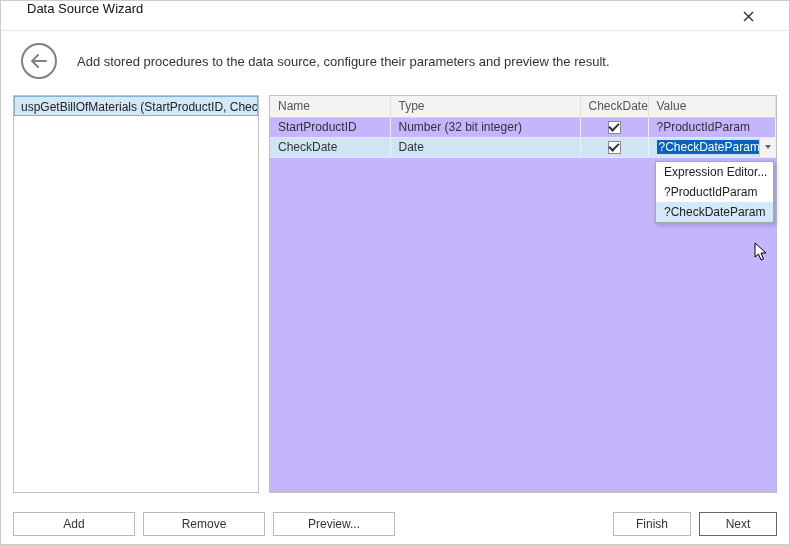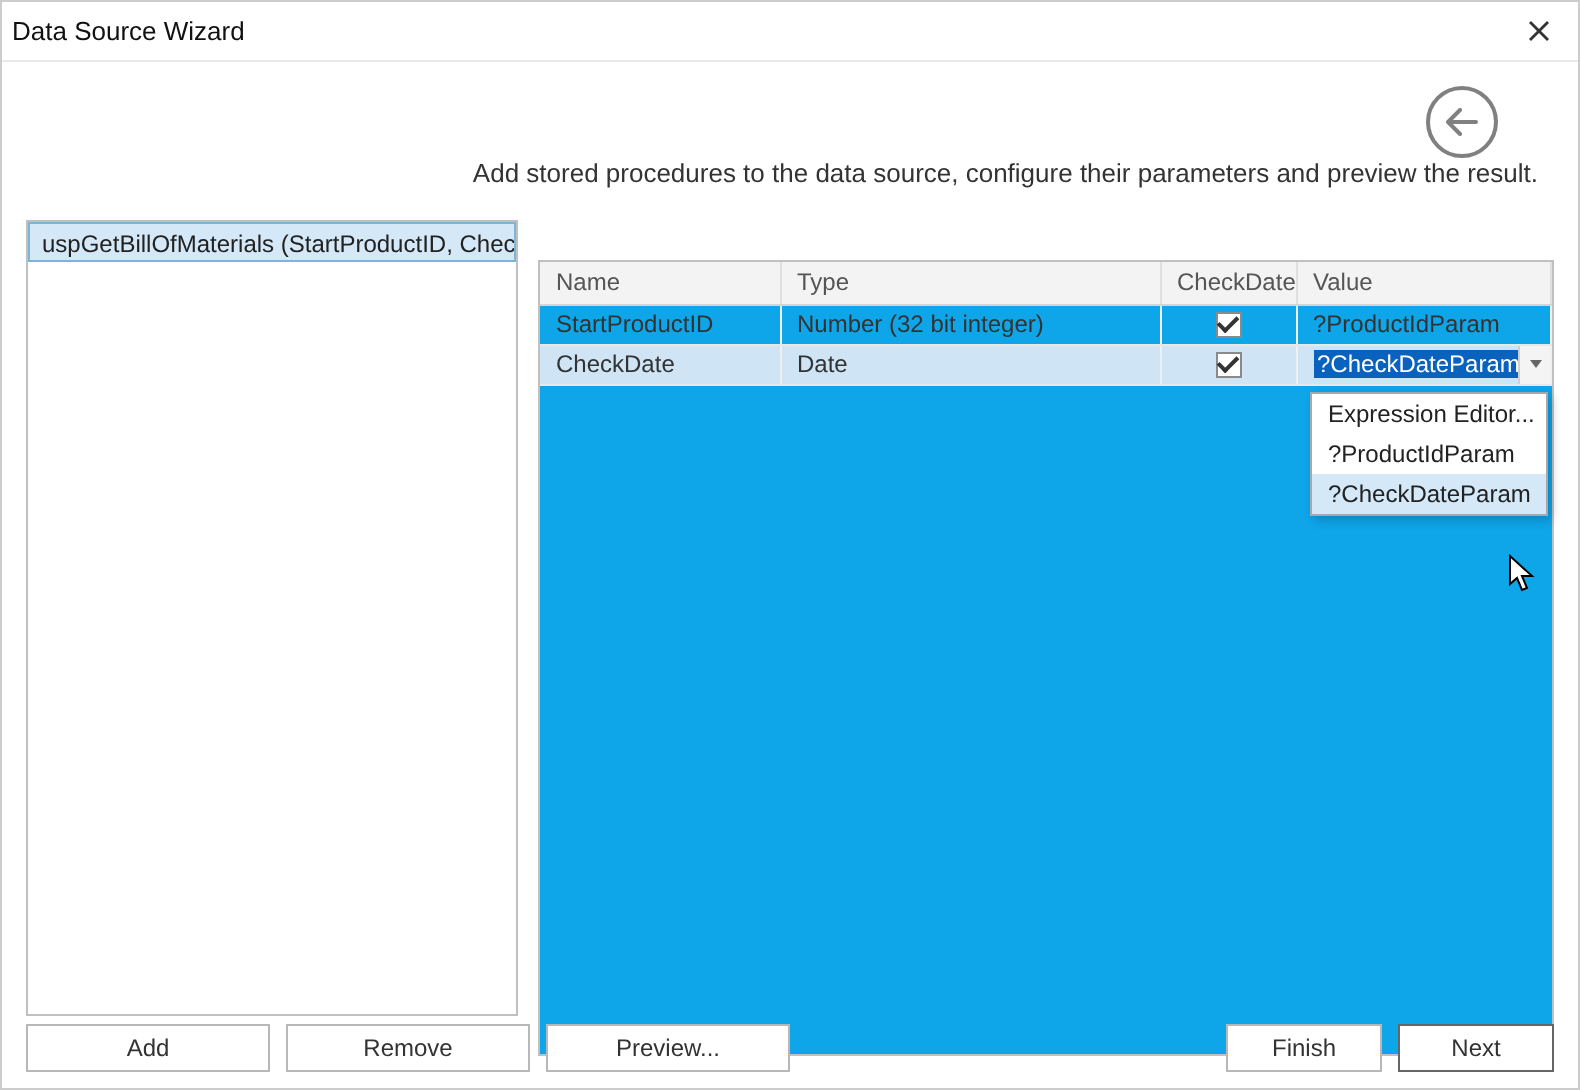--- a/index.html
+++ b/index.html
@@ -11,36 +11,34 @@
     background: #fff;
     width: 790px;
     height: 545px;
     overflow: hidden;
     border: 1px solid #ccc;
     position: relative;
   }
   .titlebar {
     height: 30px;
     display: flex;
-    align-items: center;
-    padding: 0 5px;
+    padding: 0 26px;
     border-bottom: 1px solid #e8e8e8;
   }
   .titlebar .title { flex: 1; font-size: 13px; color: #111; }
   .titlebar .close {
     width: 30px; height: 30px;
     display: flex; align-items: center; justify-content: center;
     cursor: pointer;
     font-size: 14px;
   }
   .header {
     display: flex;
-    align-items: flex-end;
+    align-items: center;
     padding: 12px 20px 16px 20px;
-    flex-direction: column;
   }
   .back-btn {
     width: 36px; height: 36px;
     border: 2px solid #808080;
     border-radius: 50%;
     display: flex; align-items: center; justify-content: center;
     margin-right: 20px;
     cursor: pointer;
   }
   .desc { color: #333; font-size: 13px; }
@@ -64,24 +62,23 @@
     border: 1px solid #7eb4d8;
     white-space: nowrap;
     overflow: hidden;
     font-size: 12px;
     color: #222;
   }
   .right-panel {
     flex: 1;
     height: 398px;
     border: 1px solid #c0c0c0;
-    background: #0ea5e9;
+    background: #c4b5fd;
     position: relative;
     overflow: visible;
-    margin-top: 20px;
   }
   .grid {
     width: 100%;
     border-collapse: collapse;
     table-layout: fixed;
   }
   .grid th {
     background: #f3f3f3;
     text-align: left;
     font-weight: normal;

